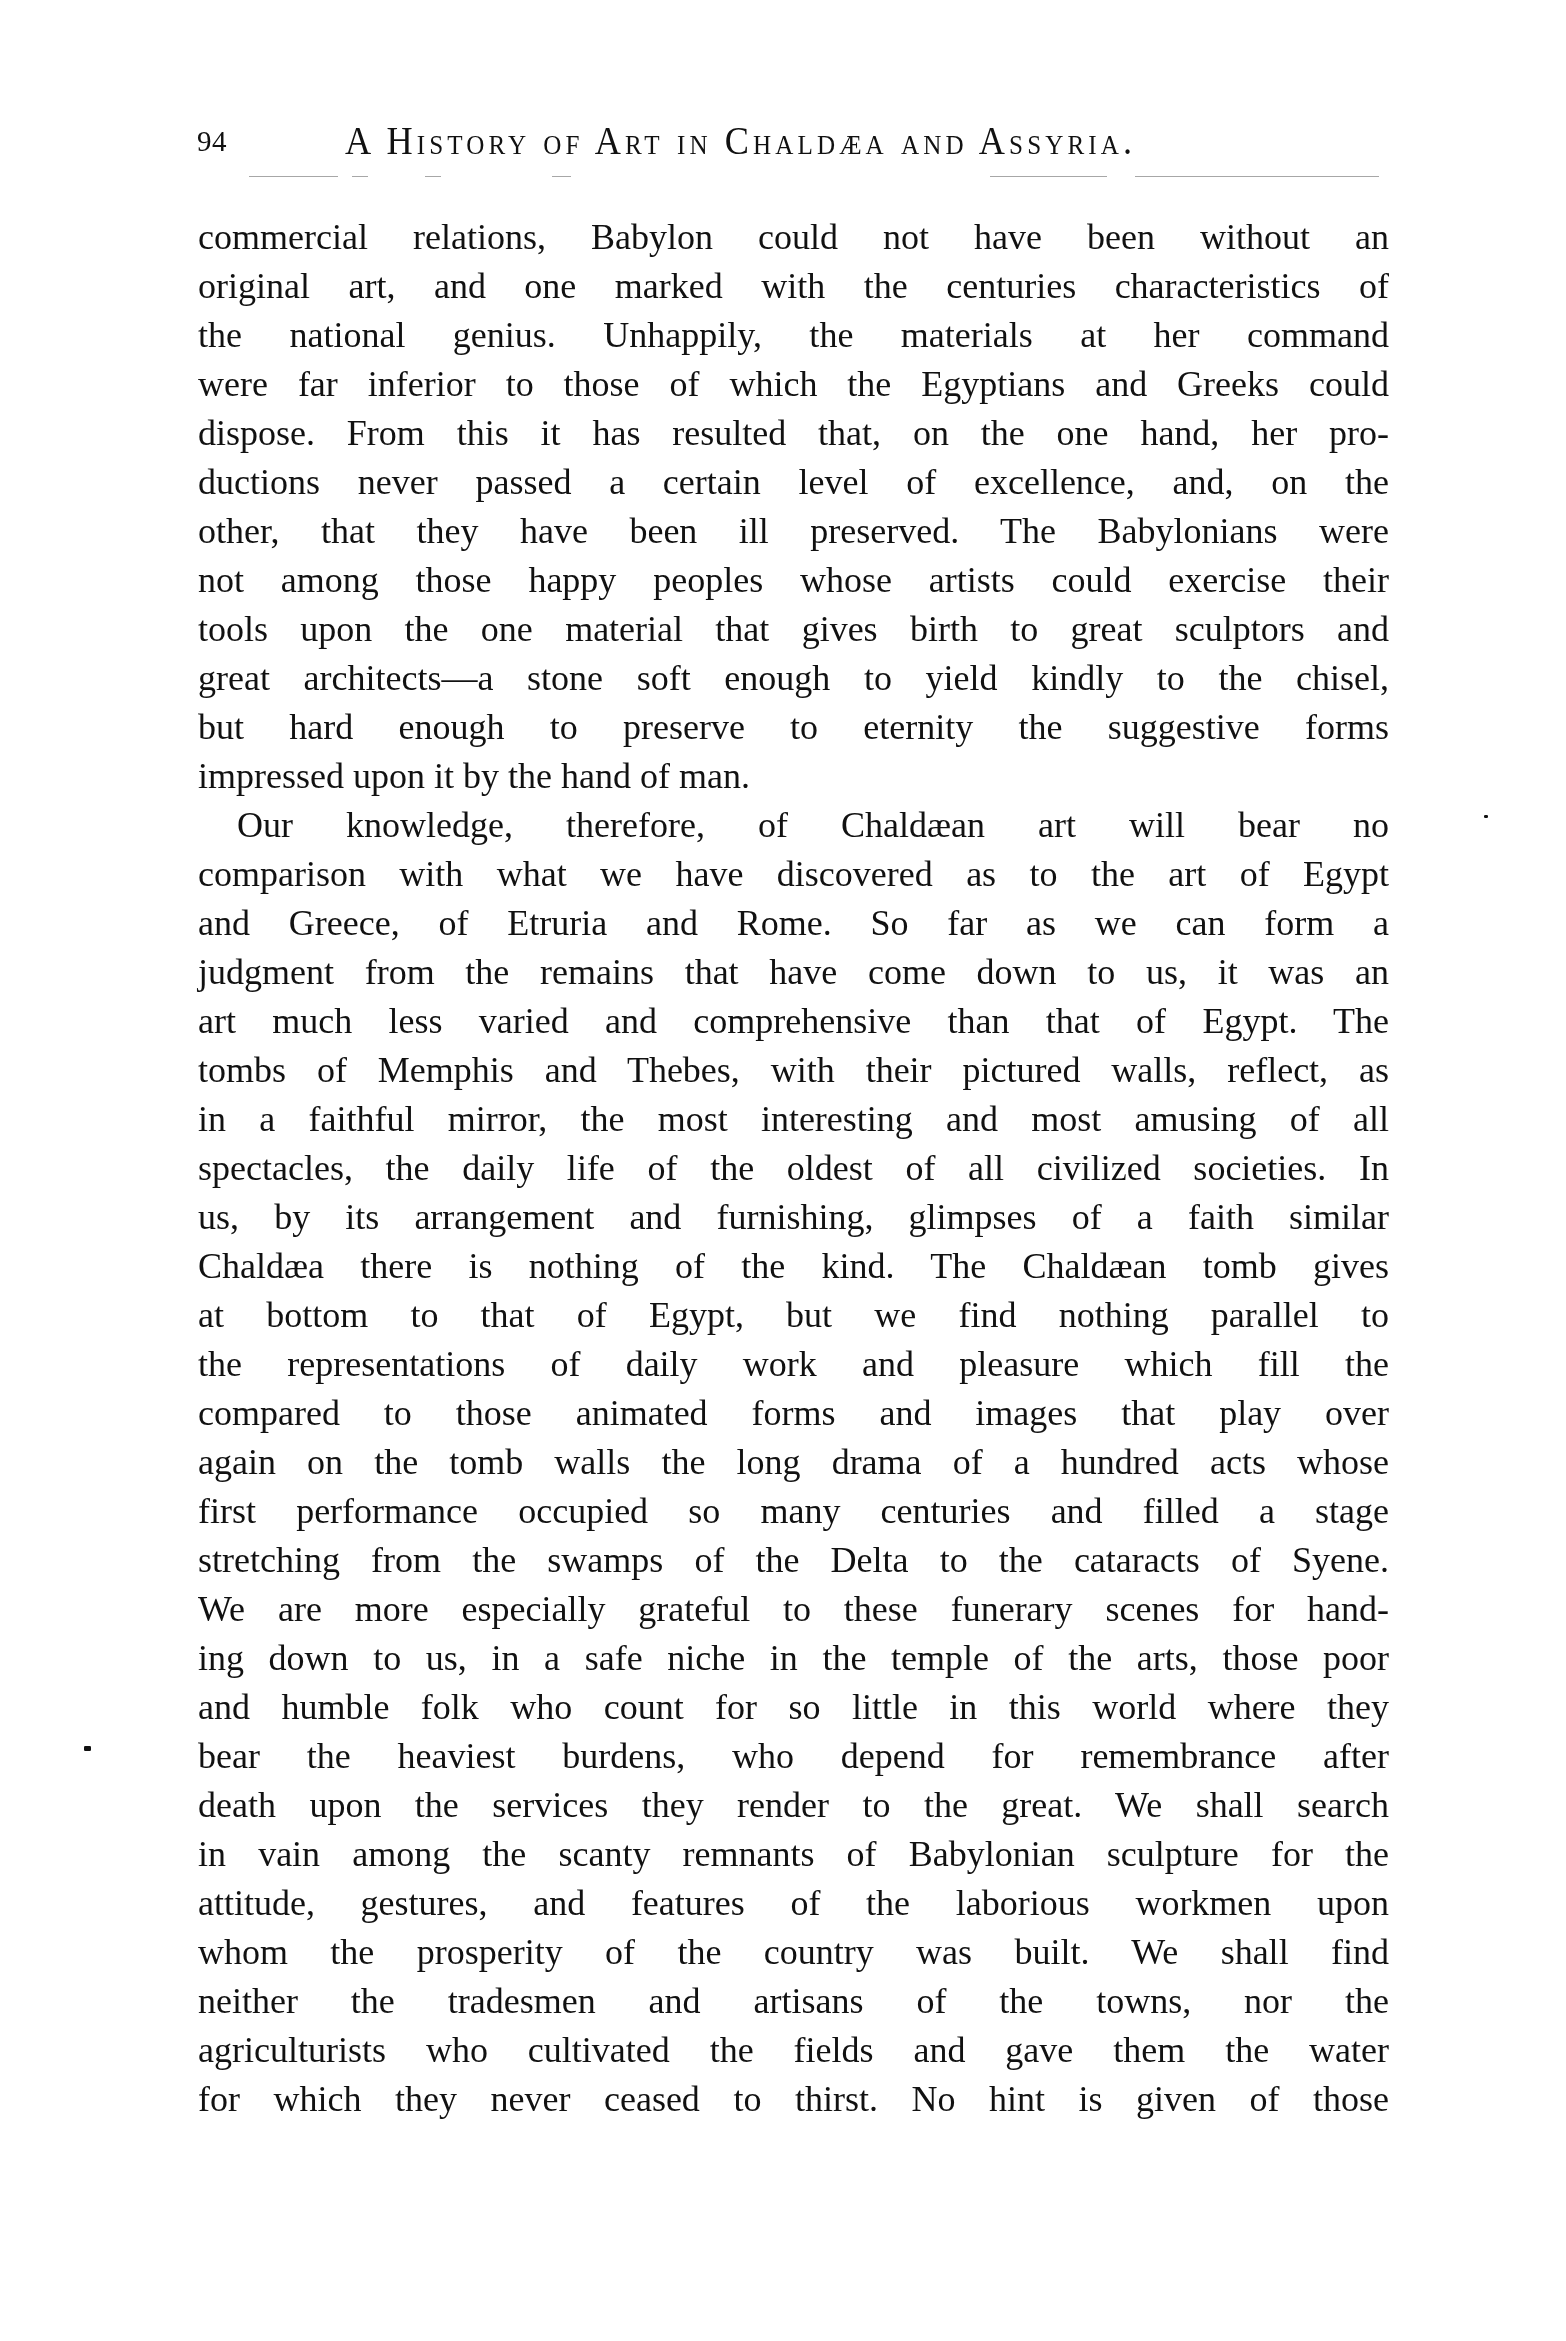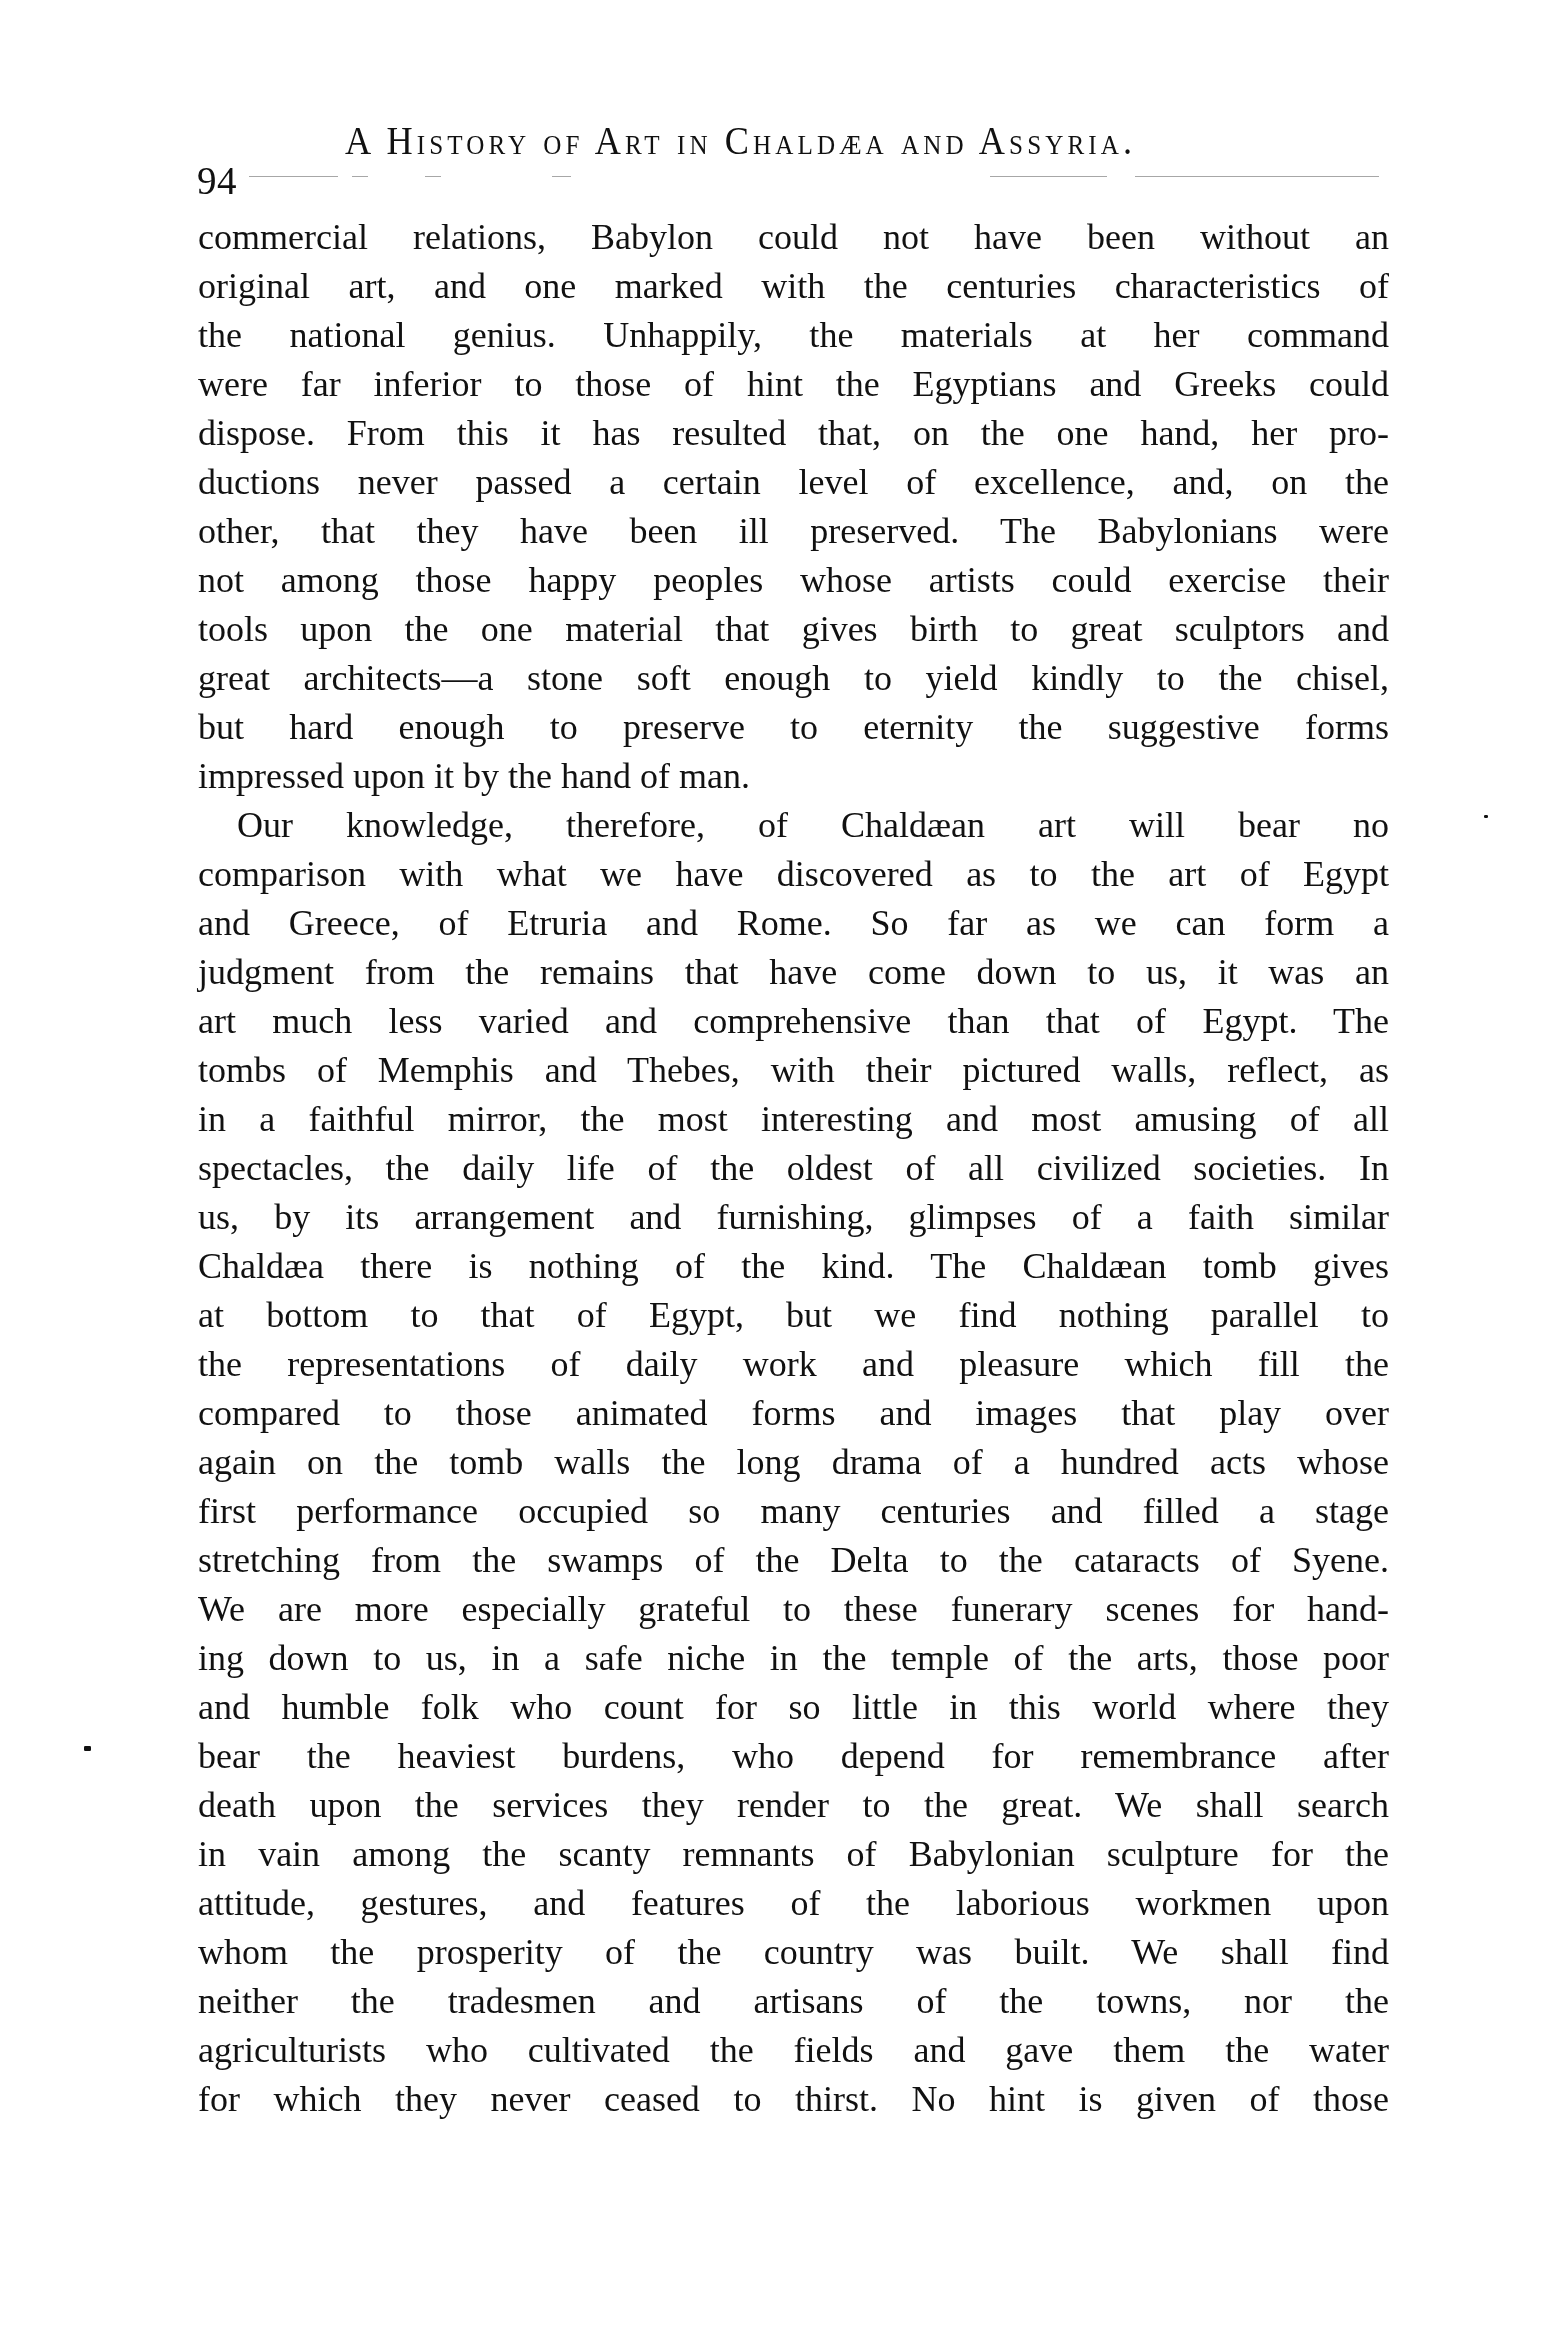--- a/index.html
+++ b/index.html
@@ -26,24 +26,23 @@
       position: absolute;
       top: 119px;
       left: 197px;
       width: 1193px;
       height: 44px;
     }
     .page-number {
       position: absolute;
       left: 0;
       top: 0;
-      font-size: 39px;
+      font-size: 29px;
       line-height: 44px;
       letter-spacing: 0.6px;
-      margin-top: 40px;
     }
     .head-title {
       position: absolute;
       left: 148px;
       top: 0;
       font-size: 39px;
       line-height: 44px;
       font-variant: small-caps;
       letter-spacing: 4.4px;
       white-space: nowrap;
@@ -100,21 +99,21 @@
   <div class="head-rule" style="left:425px;width:16px;"></div>
   <div class="head-rule" style="left:552px;width:19px;"></div>
   <div class="head-rule" style="left:990px;width:117px;"></div>
   <div class="head-rule" style="left:1135px;width:244px;"></div>
 
   <div class="body-text">
     <div class="paragraph">
       <span class="line">commercial relations, Babylon could not have been without an</span>
       <span class="line">original art, and one marked with the centuries characteristics of</span>
       <span class="line">the national genius. Unhappily, the materials at her command</span>
-      <span class="line">were far inferior to those of hint the Egyptians and Greeks could</span>
+      <span class="line">were far inferior to those of which the Egyptians and Greeks could</span>
       <span class="line">dispose. From this it has resulted that, on the one hand, her pro-</span>
       <span class="line">ductions never passed a certain level of excellence, and, on the</span>
       <span class="line">other, that they have been ill preserved. The Babylonians were</span>
       <span class="line">not among those happy peoples whose artists could exercise their</span>
       <span class="line">tools upon the one material that gives birth to great sculptors and</span>
       <span class="line">great architects—a stone soft enough to yield kindly to the chisel,</span>
       <span class="line">but hard enough to preserve to eternity the suggestive forms</span>
       <span class="line last">impressed upon it by the hand of man.</span>
     </div>
     <div class="paragraph">

